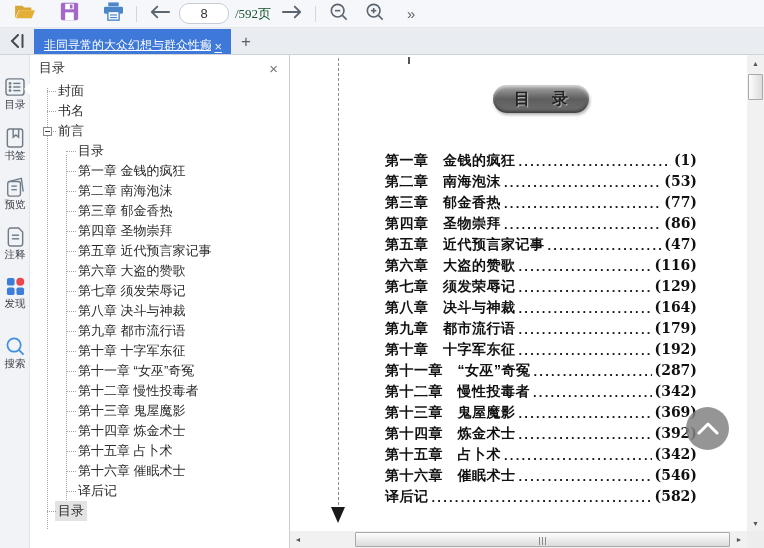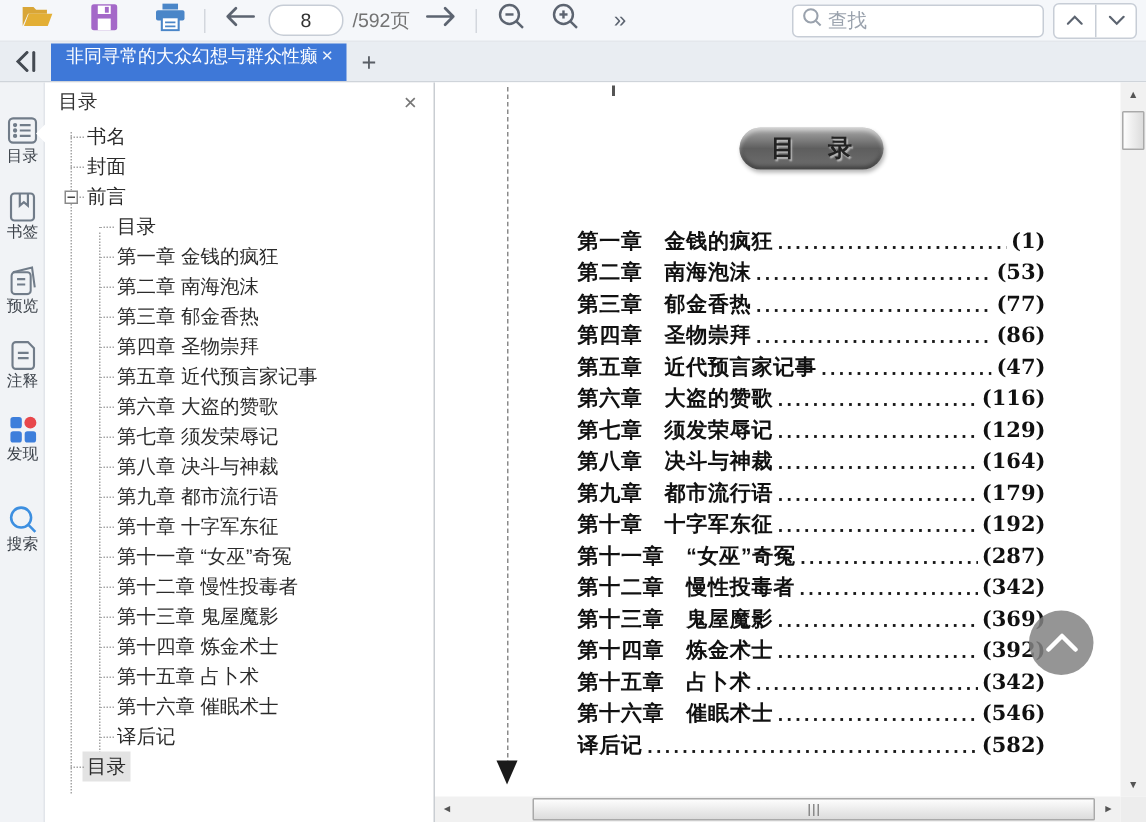--- a/index.html
+++ b/index.html
@@ -7,38 +7,38 @@
   body { font-family:"Liberation Sans","DejaVu Sans",sans-serif; }
   .app { position:relative; width:764px; height:548px; background:#fff; overflow:hidden; }
 
   
   .toolbar { position:absolute; left:0; top:0; width:764px; height:28px; background:#f5f7fa;
              border-bottom:1px solid #e4e7ec; display:flex; align-items:center; }
   .tb-btn { width:30px; height:24px; display:flex; align-items:center; justify-content:center; cursor:pointer; }
   .tb-sep { width:1px; height:16px; background:#d3d7dd; margin:0 8px; }
   .page-box { width:50px; height:21px; border:1px solid #c7cdd6; border-radius:10px; background:#fff;
               text-align:center; font-size:13px; color:#333; outline:none; margin:0 6px 0 4px; }
-  .page-total { font-size:13px; color:#737373; margin-right:6px; white-space:nowrap; }
+  .page-total { font-size:13px; color:#14532d; margin-right:6px; white-space:nowrap;font-family:Liberation Serif, serif; }
   .tb-spacer { flex:1; }
   .search-wrap { display:flex; align-items:center; margin-right:6px; }
   .search-box { width:168px; height:22px; border:1px solid #c7cdd6; border-radius:4px; background:#fff;
                 display:flex; align-items:center; padding:0 6px; }
   .search-box input { border:none; outline:none; flex:1; font-size:13px; color:#333; background:transparent; min-width:0; }
   .search-box input::placeholder { color:#9aa2ad; }
   .find-nav { display:flex; margin-left:6px; border:1px solid #c7cdd6; border-radius:4px; overflow:hidden; background:#fff; }
   .find-nav .nav-btn { width:27px; height:22px; display:flex; align-items:center; justify-content:center; cursor:pointer; }
   .find-nav .nav-btn + .nav-btn { border-left:1px solid #c7cdd6; }
   .chev-txt { font-size:14px; color:#5c6470; }
 
   
   .tabbar { position:absolute; left:0; top:28px; width:764px; height:27px; background:#e9edf2;
             border-bottom:1px solid #cfd4da; display:flex; align-items:flex-end; }
   .collapse-btn { width:34px; height:26px; display:flex; align-items:center; justify-content:center; cursor:pointer; }
-  .tab { width:197px; height:25px; background:#3e78d8; color:#fff; display:flex; align-items:flex-start;
-         padding:0 6px 0 10px; cursor:pointer; }
+  .tab { width:197px; height:25px; background:#3e78d8; color:#fff; display:flex; align-items:flex-end;
+         padding:0 6px 0 10px; cursor:pointer;text-decoration:underline; }
   .tab-title { flex:1; font-size:12px; white-space:nowrap; overflow:hidden; }
   .tab-close { font-size:13px; color:#eef3fb; padding:0 3px; cursor:pointer; }
   .tab-add { width:30px; height:25px; display:flex; align-items:center; justify-content:center;
              font-size:17px; color:#5a5f66; cursor:pointer; }
 
   
   .body { position:absolute; left:0; top:55px; width:764px; height:493px; }
 
   
   .rail { position:absolute; left:0; top:0; width:30px; height:493px; background:#f1f3f6; border-right:1px solid #e2e5ea; }
@@ -176,43 +176,20 @@
             <line x1="13.8" y1="13.8" x2="18.5" y2="18.5"></line>
             <line x1="5.5" y1="8.5" x2="11.5" y2="8.5"></line>
             <line x1="8.5" y1="5.5" x2="8.5" y2="11.5"></line>
           </svg>
       </span>
     </div>
     <div class="tb-btn" style="margin-left:6px">
       <span class="chev-txt" style="font-size:15px">»</span>
     </div>
     <div class="tb-spacer"></div>
-    <div class="search-wrap">
-      <div class="search-box">
-        <span style="margin-right:4px">
-          <svg width="13" height="13" viewBox="0 0 14 14" fill="none" stroke="#9aa2ad" stroke-width="1.5">
-              <circle cx="6" cy="6" r="4.8"></circle>
-              <line x1="9.6" y1="9.6" x2="13" y2="13"></line>
-            </svg>
-        </span>
-        <input placeholder="查找" style="">
-      </div>
-      <div class="find-nav">
-        <div class="nav-btn">
-          <svg width="11" height="7" viewBox="0 0 12 7" fill="none" stroke="#5c6470" stroke-width="1.6" stroke-linecap="round">
-              <path d="M1 6 6 1l5 5"></path>
-            </svg>
-        </div>
-        <div class="nav-btn">
-          <svg width="11" height="7" viewBox="0 0 12 7" fill="none" stroke="#5c6470" stroke-width="1.6" stroke-linecap="round">
-              <path d="M1 1l5 5 5-5"></path>
-            </svg>
-        </div>
-      </div>
-    </div>
   </div>
 
   <div class="tabbar">
     <div class="collapse-btn">
       <svg width="16" height="14" viewBox="0 0 16 14" fill="none" stroke="#444a52" stroke-width="2" stroke-linecap="round">
           <path d="M9 1 3 7l6 6"></path>
           <line x1="13.5" y1="1" x2="13.5" y2="13"></line>
         </svg>
     </div>
     <div class="tab">
@@ -295,26 +272,26 @@
       <div class="panel-header">
         <span class="panel-title">目录</span>
         <span class="panel-close">×</span>
       </div>
       <div class="tree">
         <div class="guide guide-root"></div>
         <div class="guide guide-child"></div>
 
           <div class="tree-row">
 
+            <span class="tree-label">封面</span>
+          </div>
+
+          <div class="tree-row">
+
             <span class="tree-label">书名</span>
-          </div>
-
-          <div class="tree-row">
-
-            <span class="tree-label">封面</span>
           </div>
 
 
           <div class="tree-row expander">
             <span class="twisty"></span>
             <span class="tree-label">前言</span>
           </div>
 
           <div class="tree-row lv1">
 

